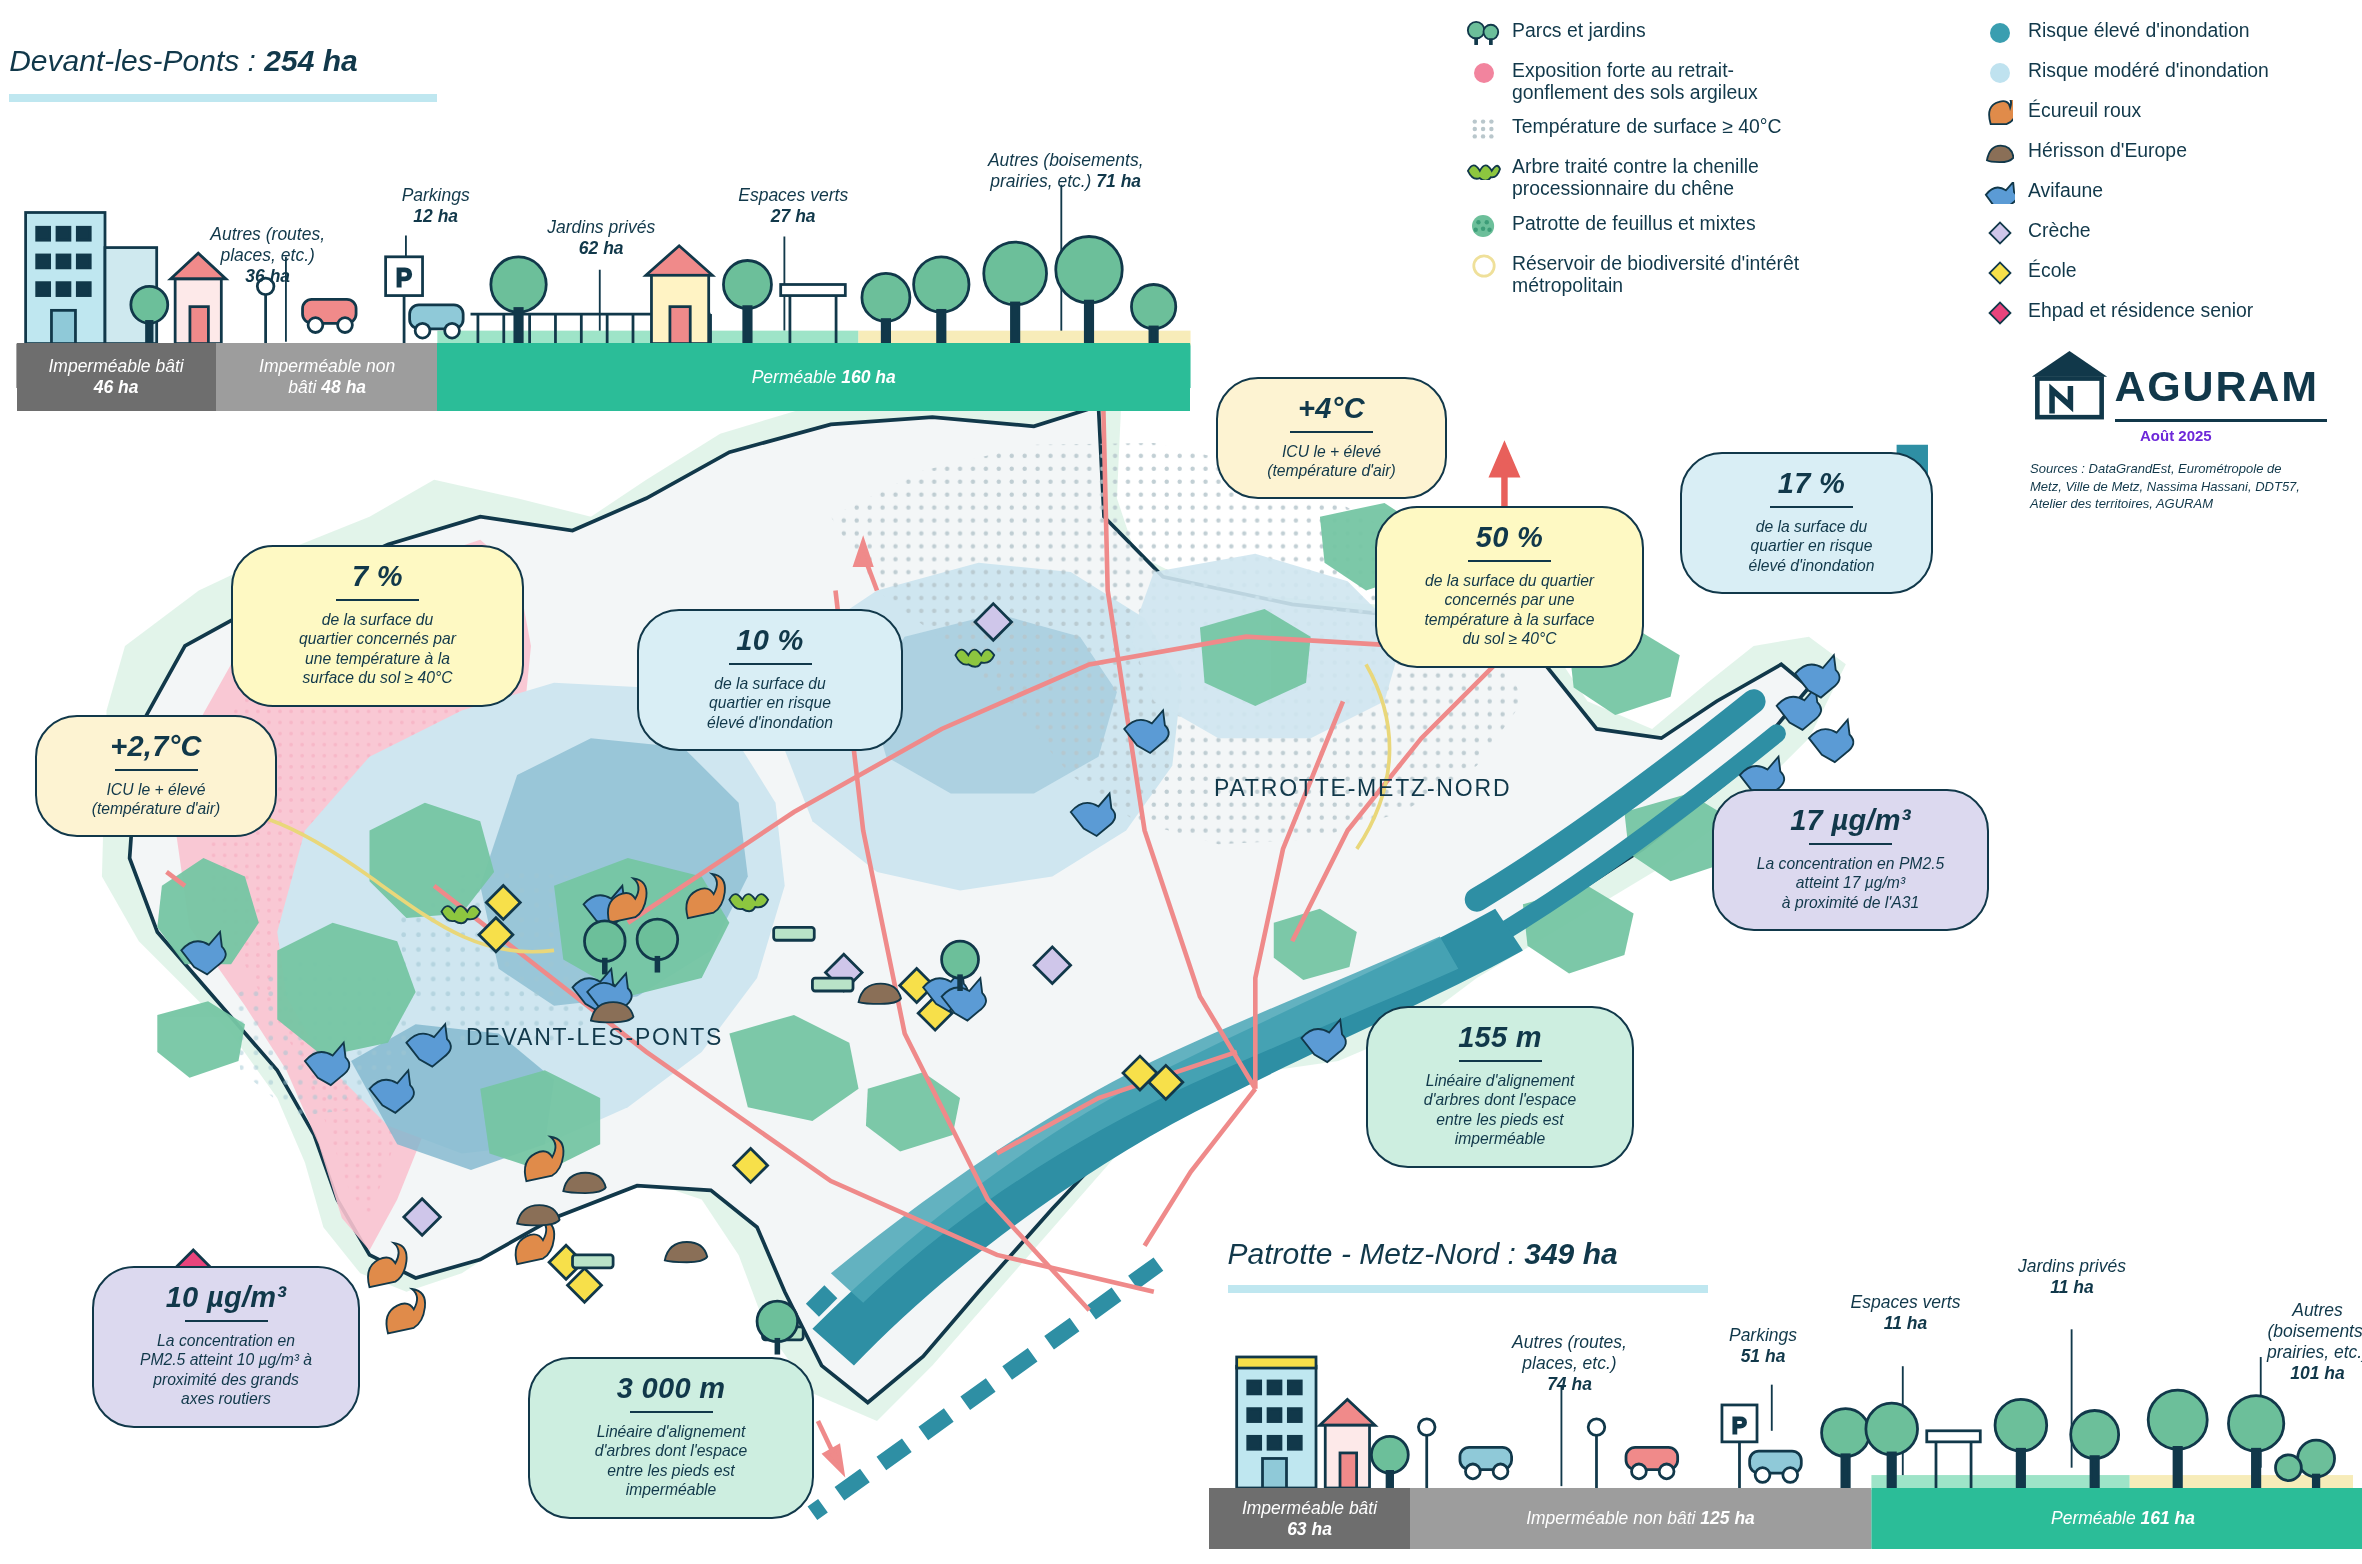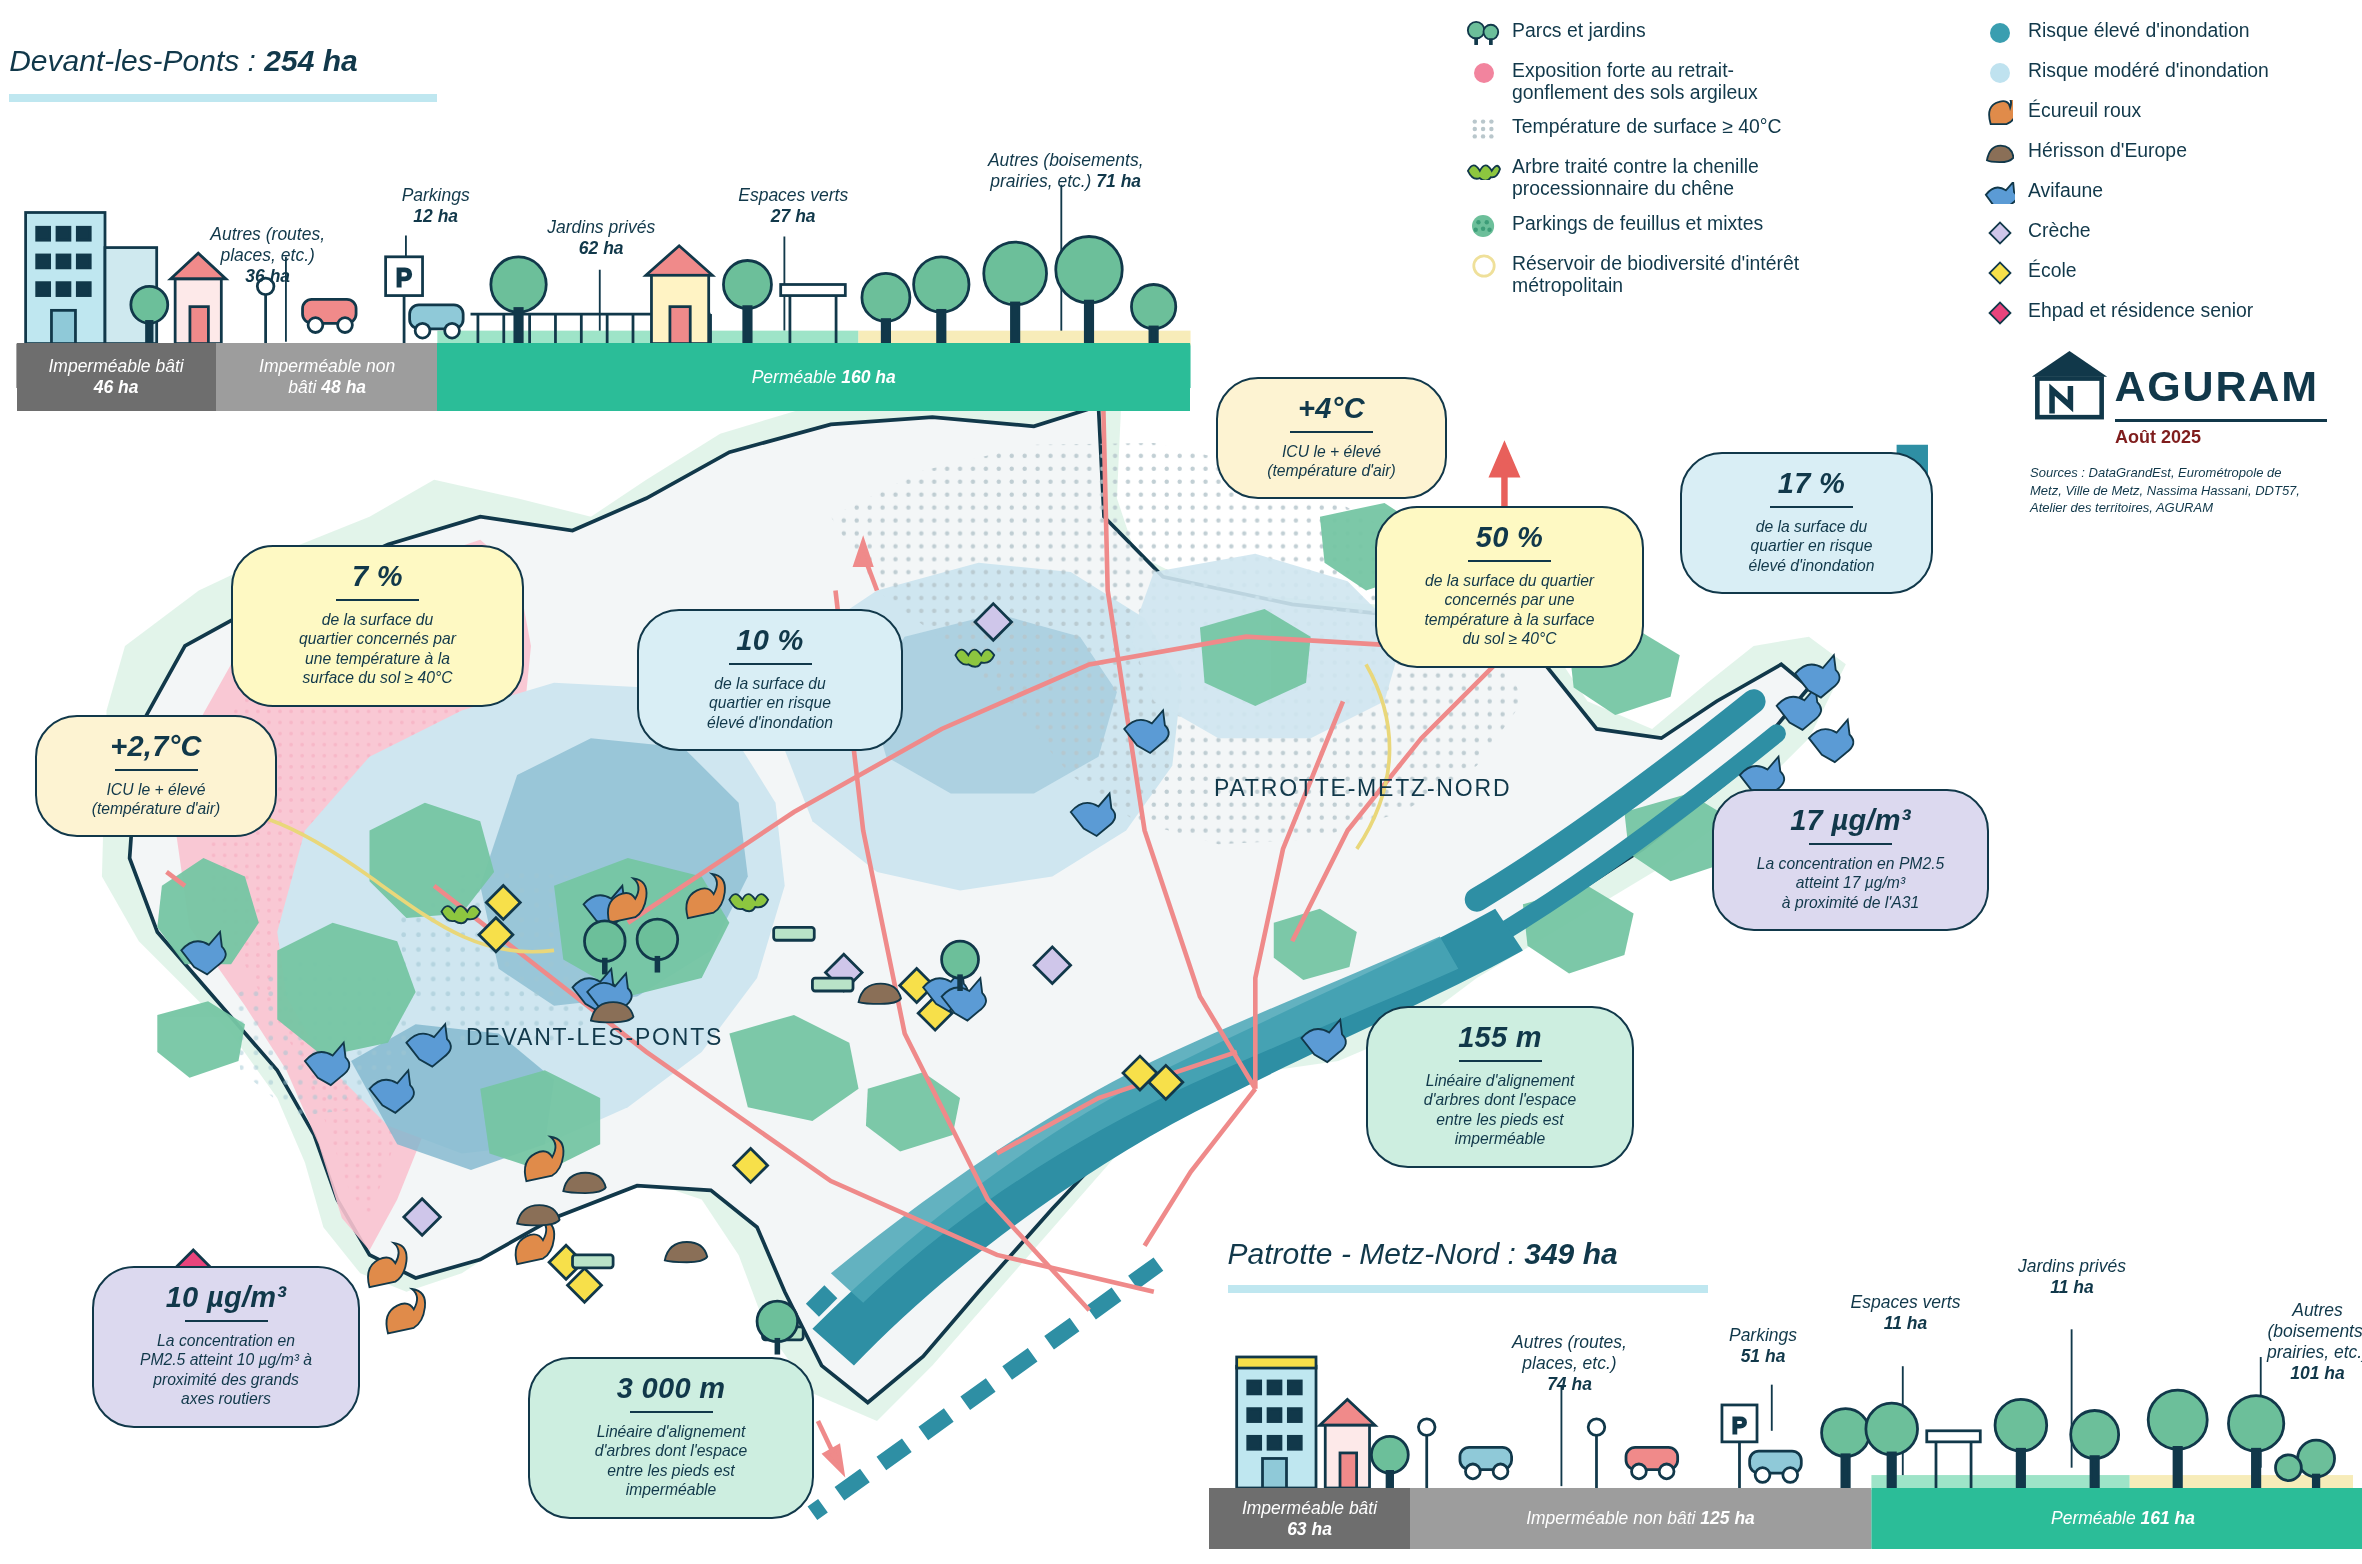--- a/index.html
+++ b/index.html
@@ -728,21 +728,21 @@
           <circle cx="14" cy="13" r="12" fill="#6cbf9a"></circle>
           <g fill="#3d9d78">
             <circle cx="9" cy="9" r="2.4"></circle>
             <circle cx="18" cy="9" r="2.4"></circle>
             <circle cx="14" cy="16" r="2.4"></circle>
             <circle cx="6" cy="17" r="2.4"></circle>
             <circle cx="21" cy="17" r="2.4"></circle>
           </g>
         </svg>
     </span>
-    <span class="txt">Parkings de feuillus et mixtes</span>
+    <span class="txt">Patrotte de feuillus et mixtes</span>
   </div>
 
   <div class="leg-item">
     <span class="ico">
       <svg width="26" height="26" viewBox="0 0 28 28">
           <circle cx="14" cy="14" r="11" fill="#ffffff" stroke="#efe09a" stroke-width="3"></circle>
         </svg>
     </span>
     <span class="txt" style="white-space:pre-line;">Réservoir de biodiversité d'intérêt
 métropolitain</span>
@@ -826,19 +826,19 @@
       <svg width="79" height="72" viewBox="0 0 86 78">
         <polygon points="43,2 84,30 2,30" fill="#11384a"></polygon>
         <rect x="8" y="32" width="70" height="42" fill="#ffffff" stroke="#11384a" stroke-width="5"></rect>
         <path d="M24,70 L24,44 L44,62 L44,40" stroke="#11384a" stroke-width="6" fill="none"></path>
       </svg>
     </span>
     <span style="font-size:43px;font-weight:bold;letter-spacing:1.8px;color:#11384a;margin-left:5.5px;">AGURAM</span>
   </div>
   <div style="margin-left:85px;margin-top:-5.5px;">
     <div style="height:3.7px;background:#11384a;width:212px;"></div>
-    <div style="font-size:18px;font-weight:bold;color:#7f1d1d;margin-top:4.6px;">Août 2025</div>
+    <div style="font-size:15px;font-weight:bold;color:#6d28d9;margin-top:4.6px;margin-left:25px;">Août 2025</div>
   </div>
   <div class="src" style="margin-top:16.6px;white-space:pre-line;">Sources : DataGrandEst, Eurométropole de
 Metz, Ville de Metz, Nassima Hassani, DDT57,
 Atelier des territoires, AGURAM</div>
 </div>
 
 
 </body></html>

